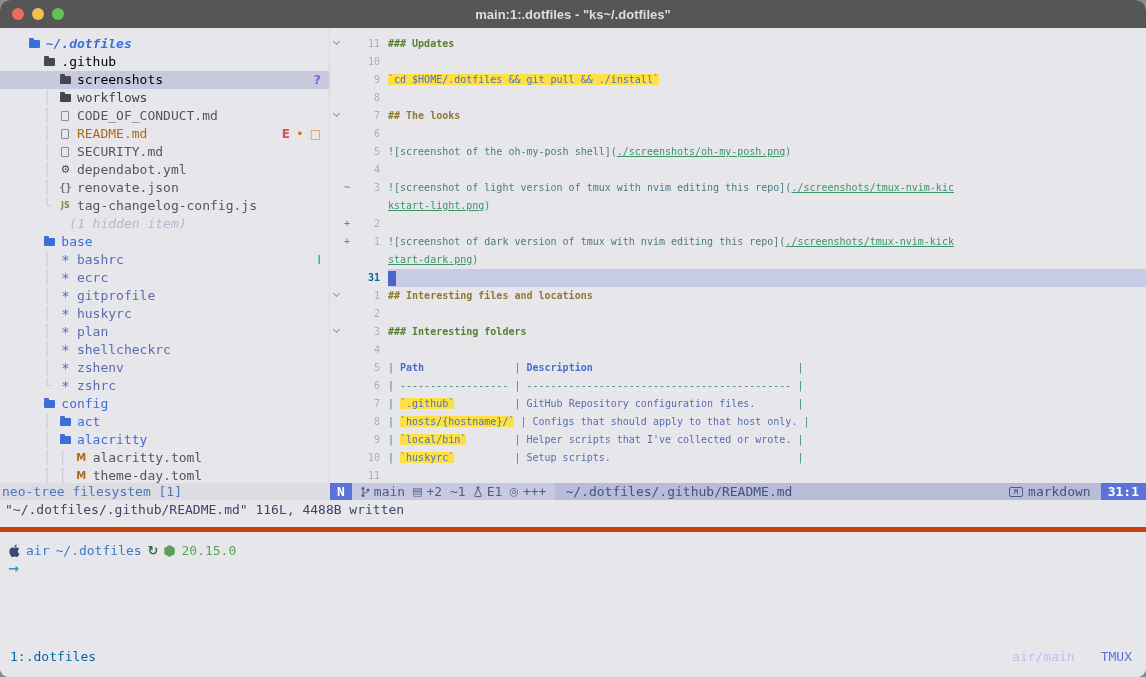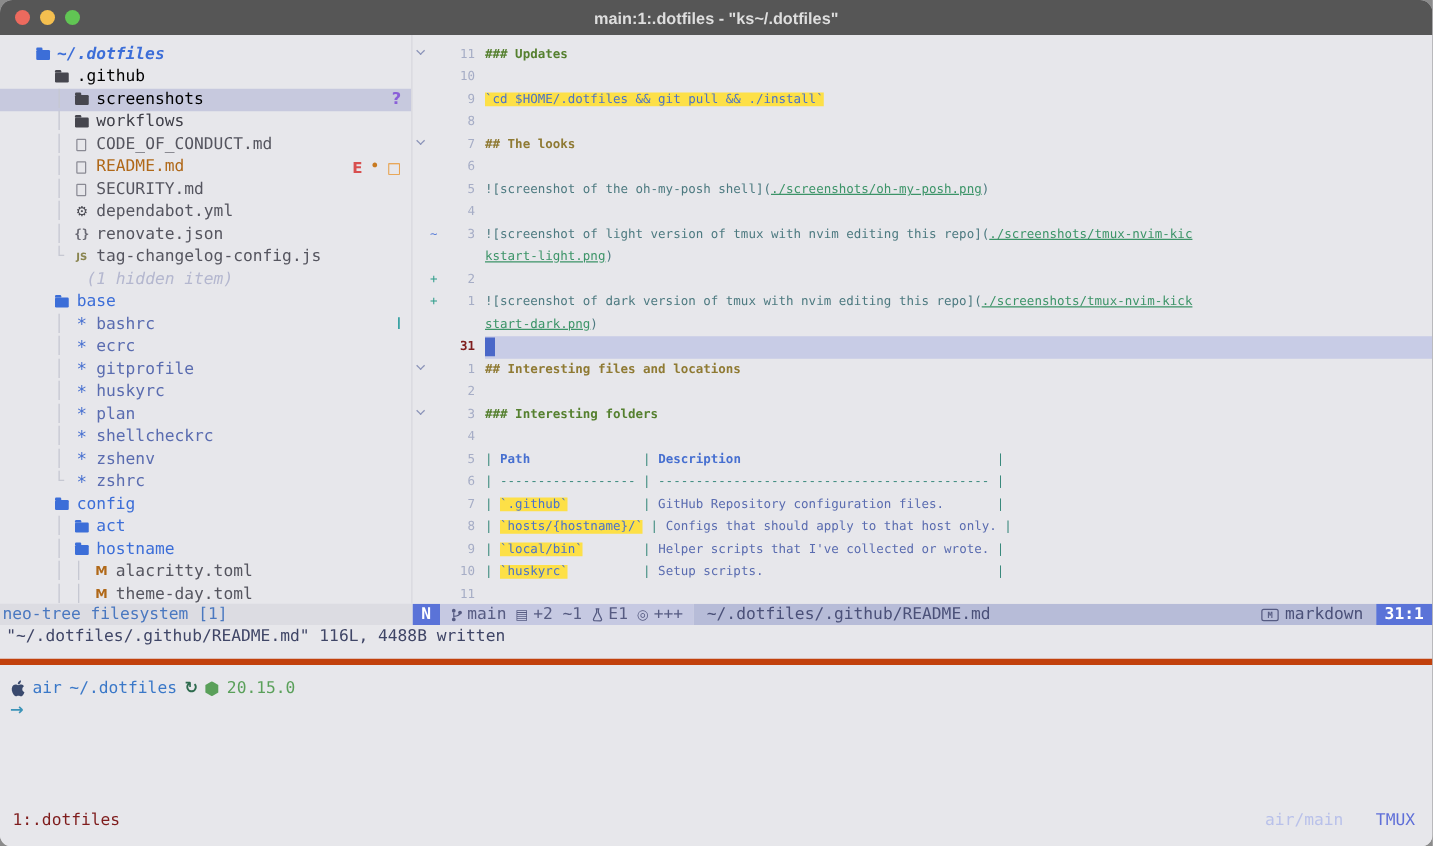--- a/index.html
+++ b/index.html
@@ -52,21 +52,21 @@
 
   
   .editor { flex:1; padding-top:7px; overflow:hidden; font-size:10px; }
   .erow { display:flex; height:18px; line-height:18px; }
   .fcol { width:12px; flex:none; text-align:center; }
   .chev { display:inline-block; width:5px; height:5px; border-right:1.5px solid #8a93b8; border-bottom:1.5px solid #8a93b8; transform:rotate(45deg); margin-bottom:3px; }
   .scol { width:10px; flex:none; text-align:center; color:#a6adc6; }
   .sg-t { color:#5b7fd8; }
   .sg-p { color:#2f9d8a; }
   .ncol { width:28px; flex:none; text-align:right; color:#a6adc6; margin-right:8px; }
-  .curnum { color:#7f1d1d; font-weight:bold; }
+  .curnum { color:#0369a1; font-weight:bold; }
   .etext { flex:1; white-space:pre; overflow:hidden; color:#4d7a80; }
   .etext.cl { background:#c8cce6; }
   .cursor { display:inline-block; width:8px; height:15px; background:#4a67c8; vertical-align:middle; }
   .s-h2 { color:#8f7a33; font-weight:bold; }
   .s-h3 { color:#55802f; font-weight:bold; }
   .s-code { color:#4a72cc; background:#fde047; }
   .s-link { color:#3c9468; text-decoration:underline; }
   .s-txt { color:#4d7a80; }
   .s-pipe { color:#39897c; }
   .s-th { color:#466fd0; font-weight:bold; }
@@ -91,21 +91,21 @@
   .shell { flex:1; margin-top:8px; border-top:5px solid #c2410c; padding:10px 0 0 8px; font-size:13px; }
   .pline { height:18px; line-height:18px; display:flex; align-items:center; gap:6px; white-space:pre; }
   .p-host { color:#3a78c8; }
   .p-path { color:#3a78c8; }
   .p-git { color:#2e6b4e; font-weight:bold; font-family:"DejaVu Sans",sans-serif; font-size:13px; }
   .p-node { color:#5aa05a; }
   .p-arrow { color:#3d94b8; font-weight:bold; font-family:"DejaVu Sans",sans-serif; }
 
   
   .tmuxbar { height:18px; margin-top:auto; display:flex; align-items:center; padding:0 14px 0 10px; font-size:13px; }
-  .tm-left { color:#7f1d1d; }
+  .tm-left { color:#0369a1; }
   .tm-right { margin-left:auto; display:flex; gap:26px; }
   .tm-session { color:#b9c1ea; }
   .tm-label { color:#5f6fd8; }
 </style>
 </head>
 <body>
 
 <div class="window">
   <div class="titlebar">
     <div class="lights">
@@ -258,21 +258,21 @@
             <span class="ico">
               <span class="fol" style="background: rgb(60, 110, 216);"></span>
             </span>
             <span class="slabel lc-blue">act</span>
           </div>
           <div class="srow">
             <span class="guide">    │ </span>
             <span class="ico">
               <span class="fol" style="background: rgb(60, 110, 216);"></span>
             </span>
-            <span class="slabel lc-blue">hostname</span>
+            <span class="slabel lc-blue">alacritty</span>
           </div>
           <div class="srow">
             <span class="guide">    │ │ </span>
             <span class="ico tomlc">M</span>
             <span class="slabel lc-gray">alacritty.toml</span>
           </div>
           <div class="srow">
             <span class="guide">    │ │ </span>
             <span class="ico tomlc">M</span>
             <span class="slabel lc-gray">theme-day.toml</span>

